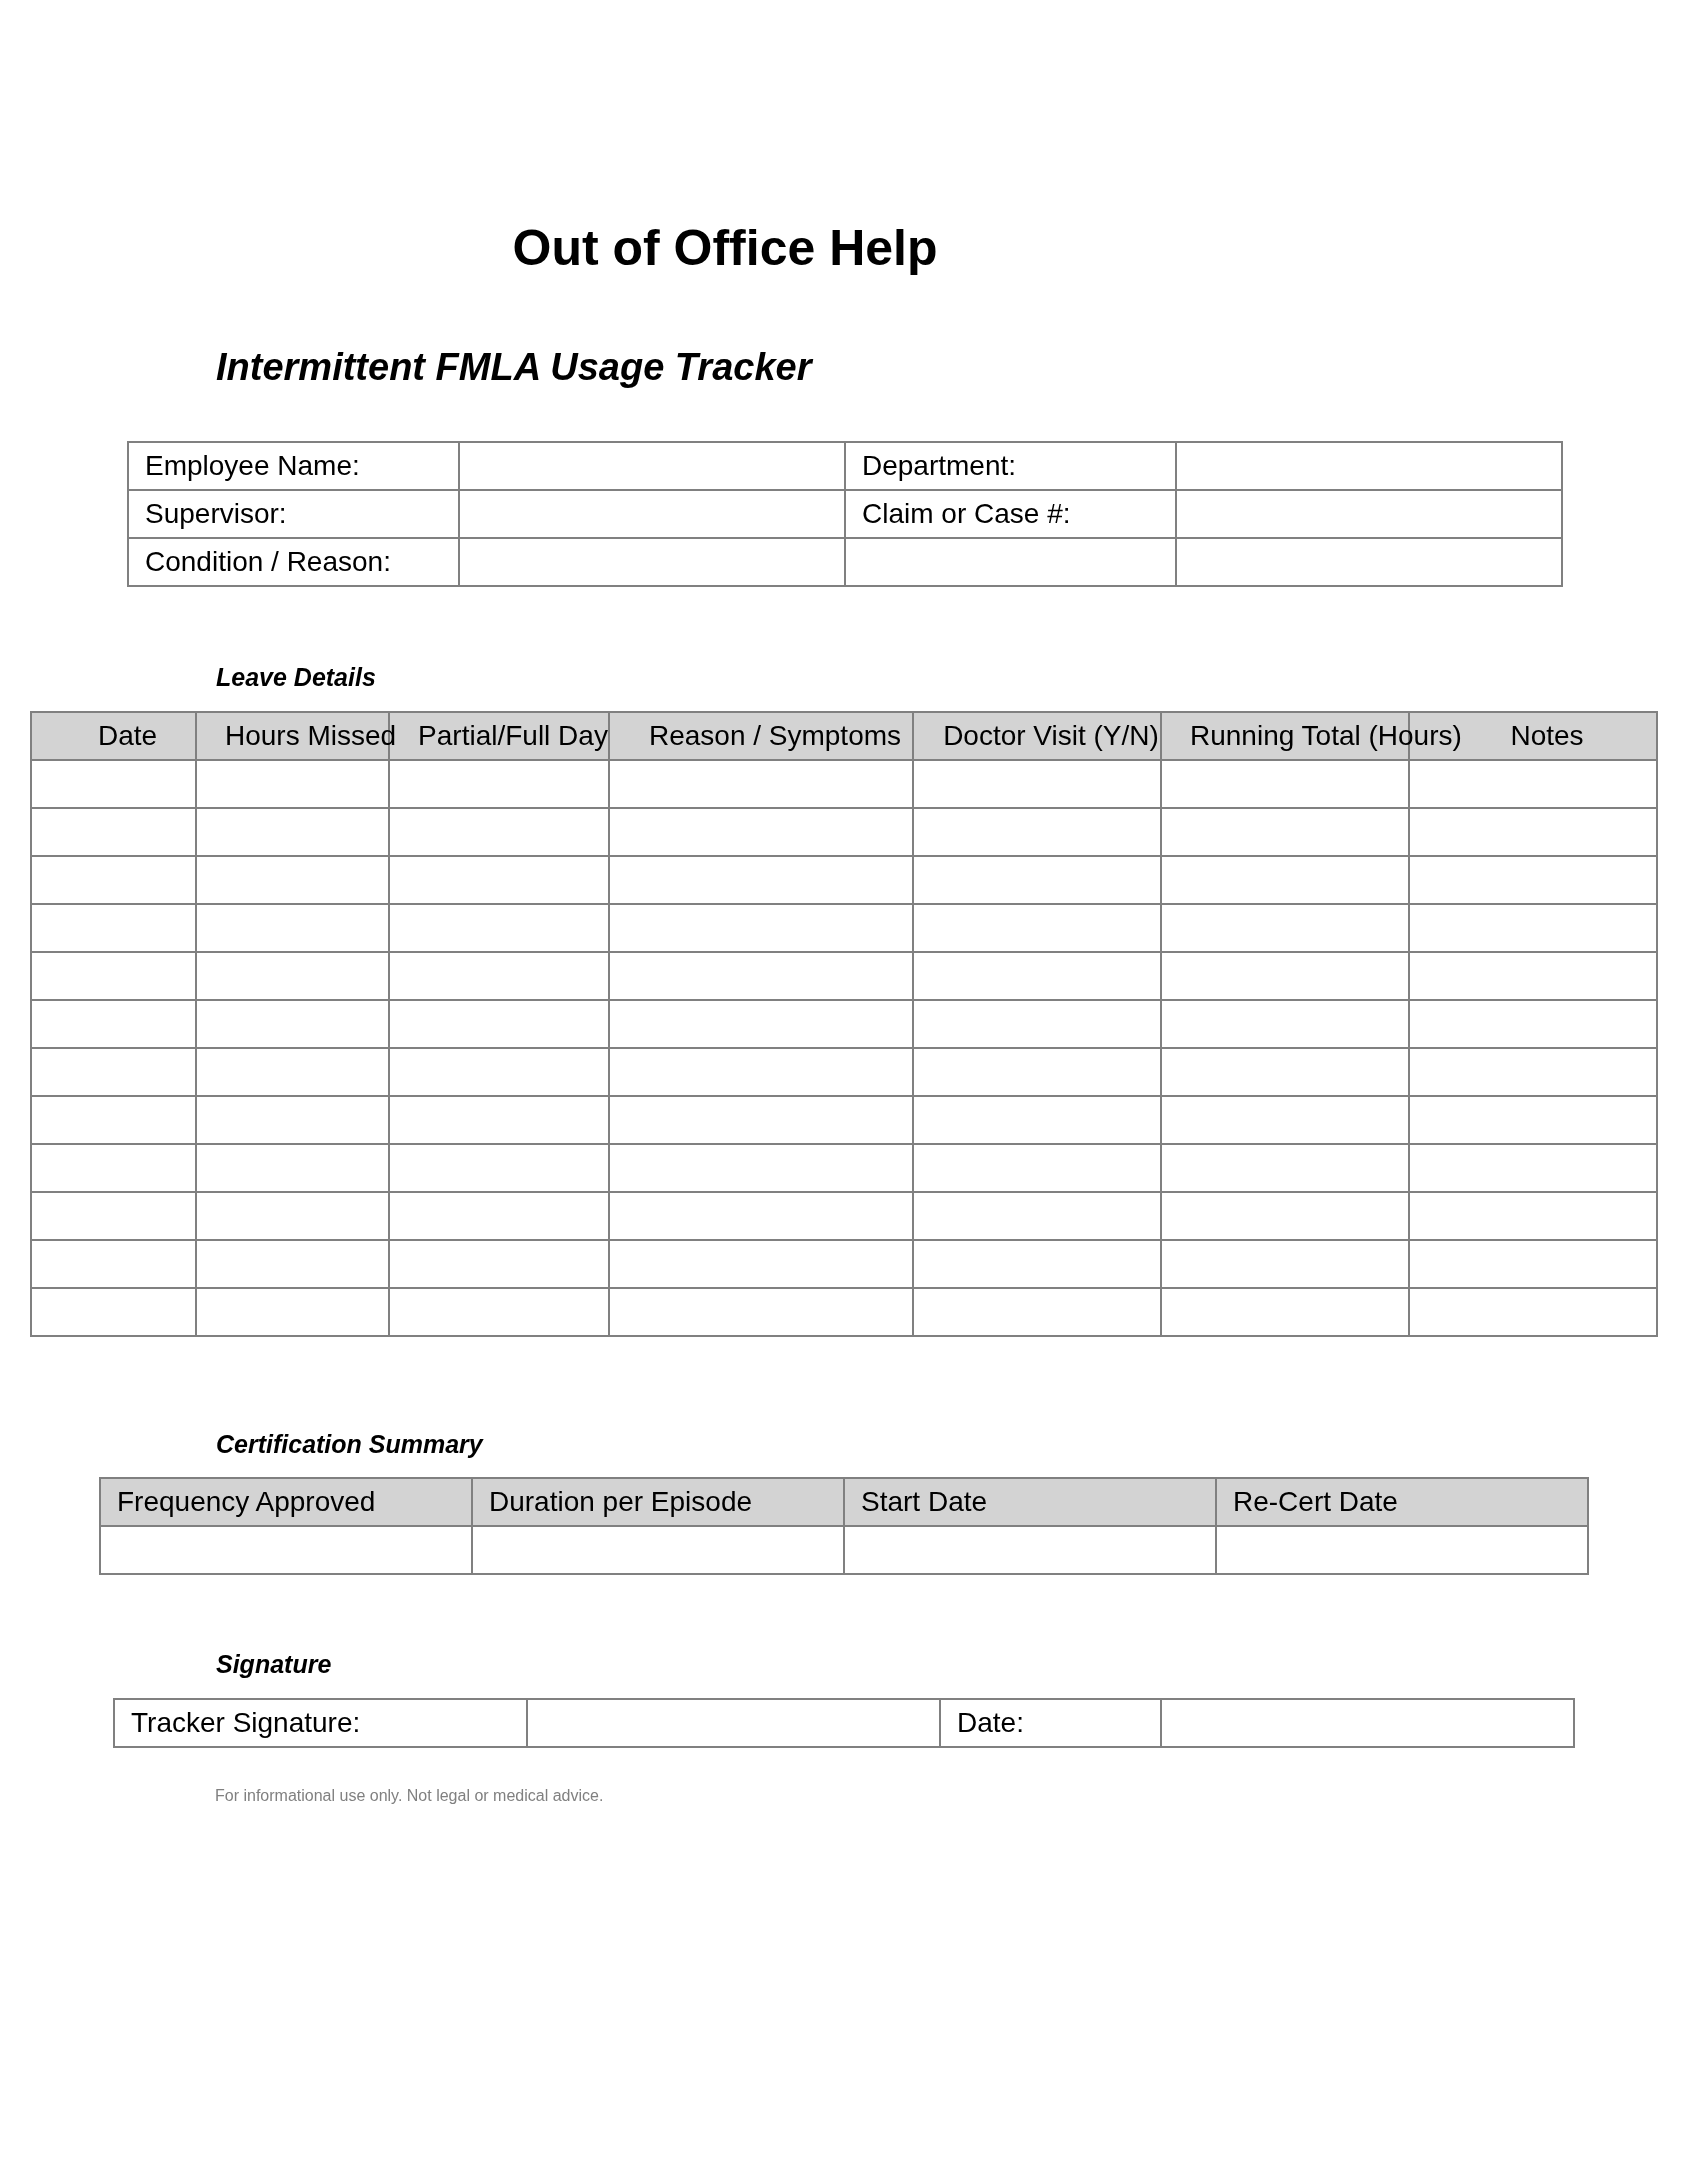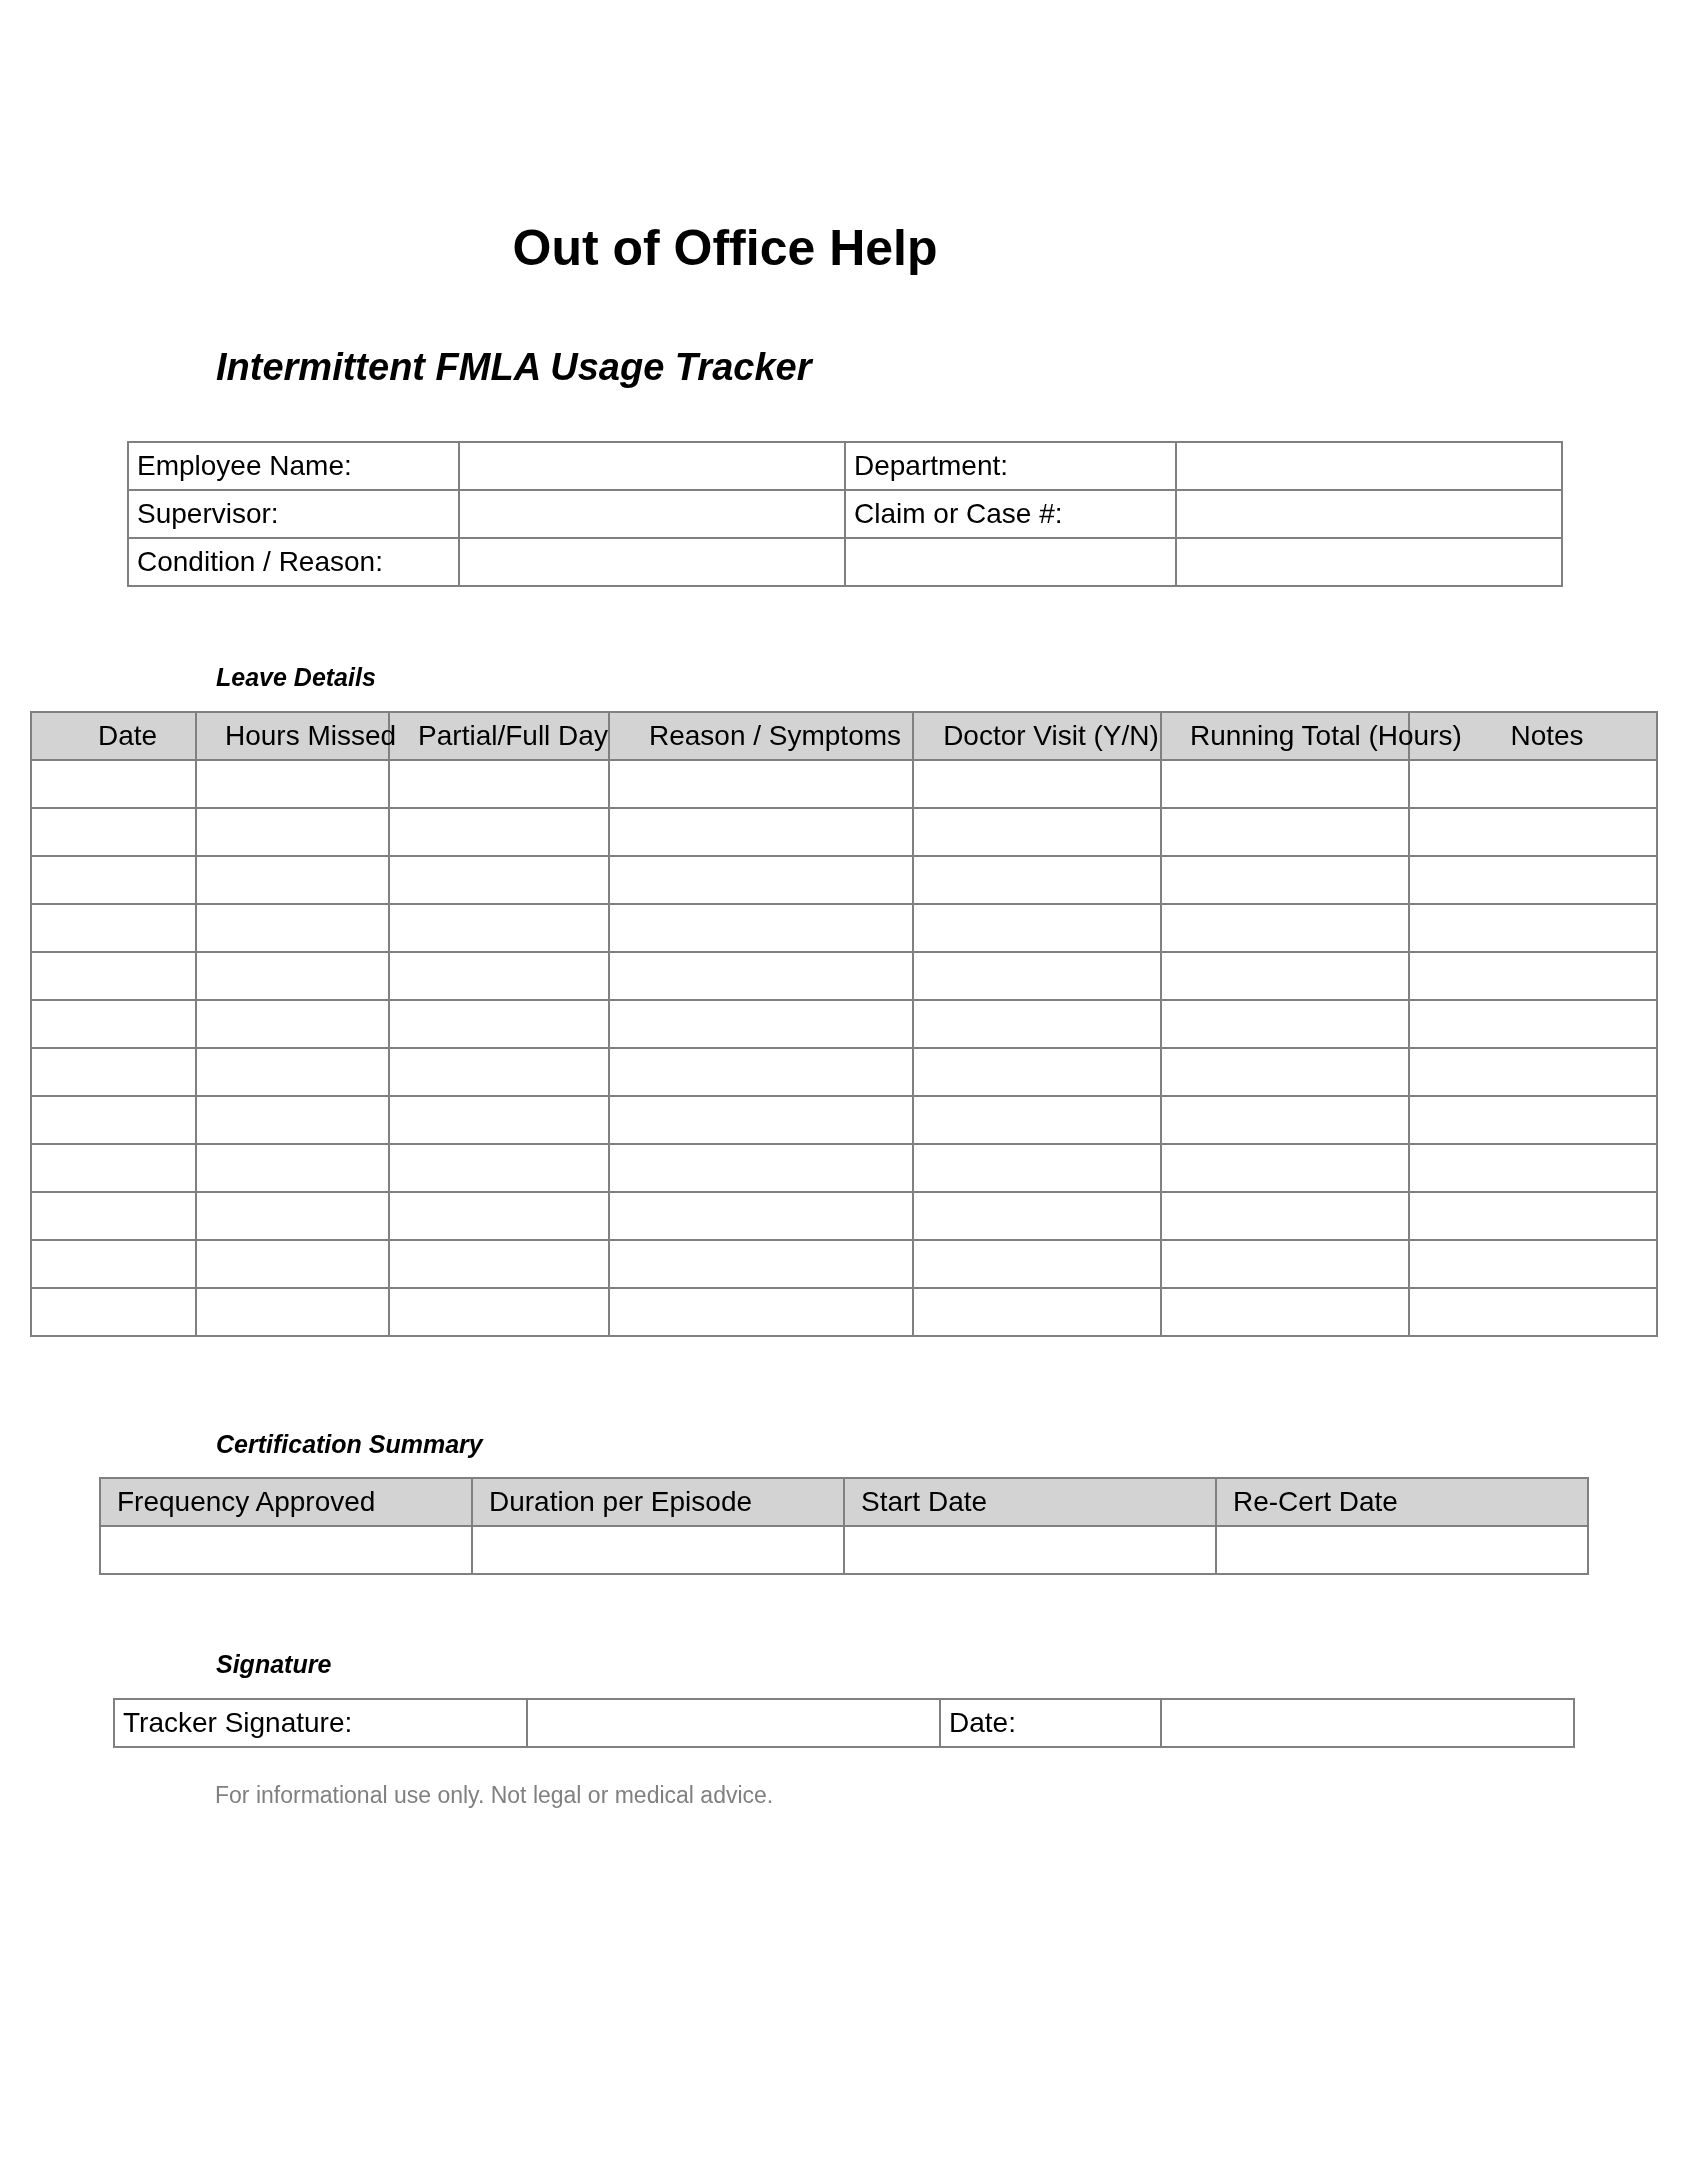--- a/index.html
+++ b/index.html
@@ -8,25 +8,25 @@
   .abs { position:absolute; }
   .title { left:0; width:1450px; top:215px; text-align:center;
            font-size:50px; font-weight:bold; line-height:66px; }
   .section { left:216px; font-weight:bold; font-style:italic; }
   .subtitle { top:341px; font-size:38px; line-height:53px; }
   .h2 { font-size:25px; line-height:42px; }
   table { border-collapse:collapse; table-layout:fixed; position:absolute; }
   td, th { border:2px solid #808080; padding:0; height:46px;
            font-size:28px; font-weight:normal; line-height:46px;
            white-space:nowrap; overflow:visible; }
-  td.label { padding-left:8px; text-align:left; }
+  td.label { padding-left:16px; text-align:left; }
   th.hdr { background:#d3d3d3;padding-left:28px; }
   th.center { text-align:center; }
   th.left { text-align:left; padding-left:16px; }
-  .footer { left:215px; top:1781px; font-size:23px; color:#808080; line-height:29px; }
+  .footer { left:215px; top:1781px; font-size:16px; color:#808080; line-height:29px; }
 </style>
 </head>
 <body>
 
 <div class="abs title">Out of Office Help</div>
 <div class="abs section subtitle">Intermittent FMLA Usage Tracker</div>
 
 <table style="left:127px; top:441px; width:1434px;">
   <colgroup>
       <col style="width:331px">

